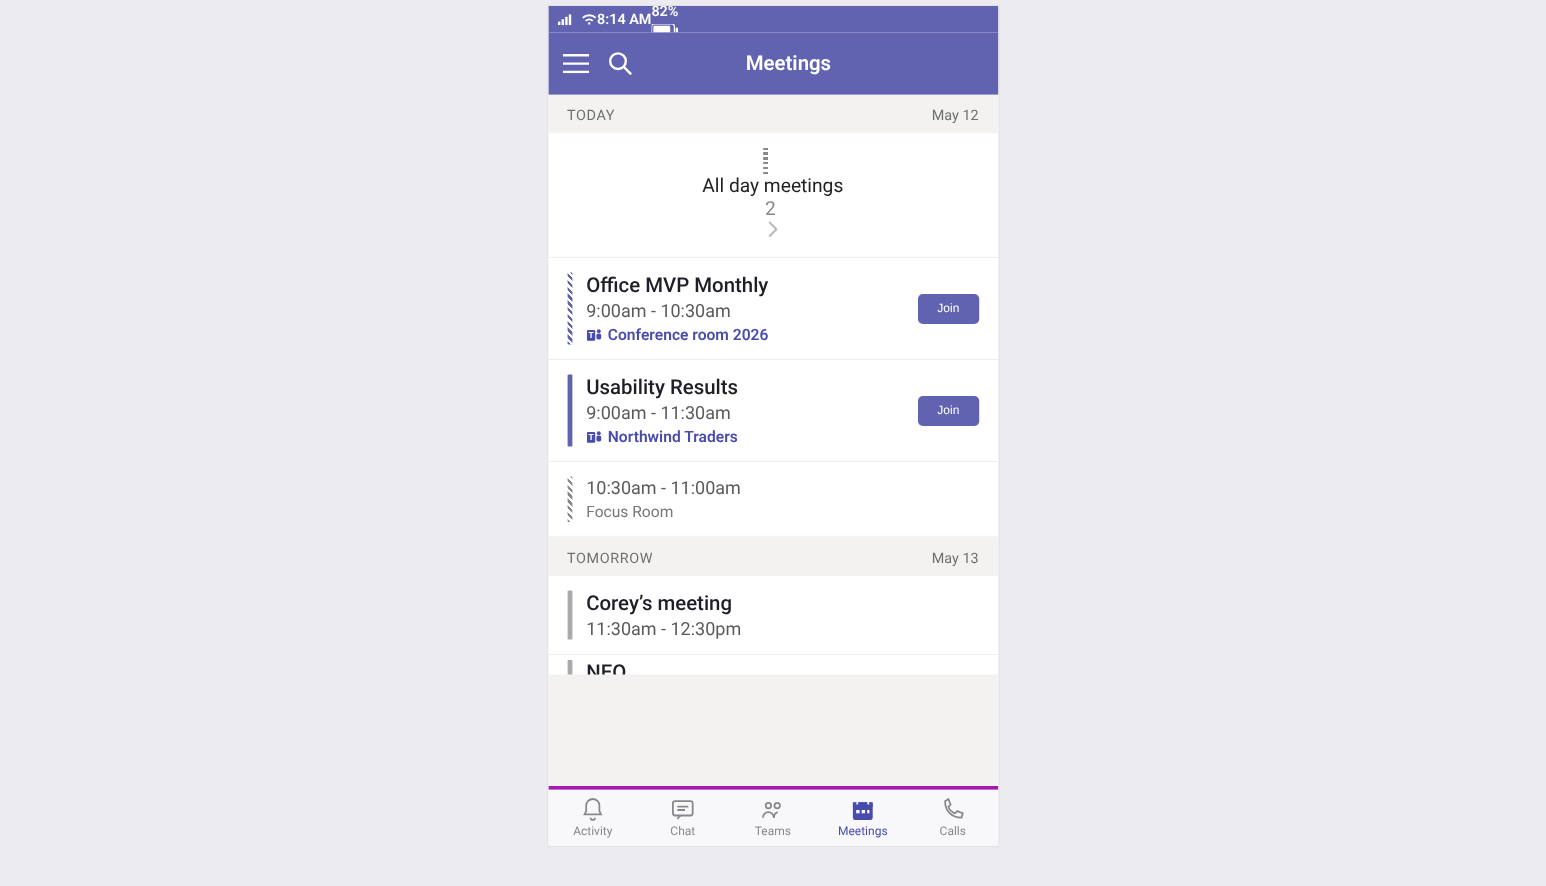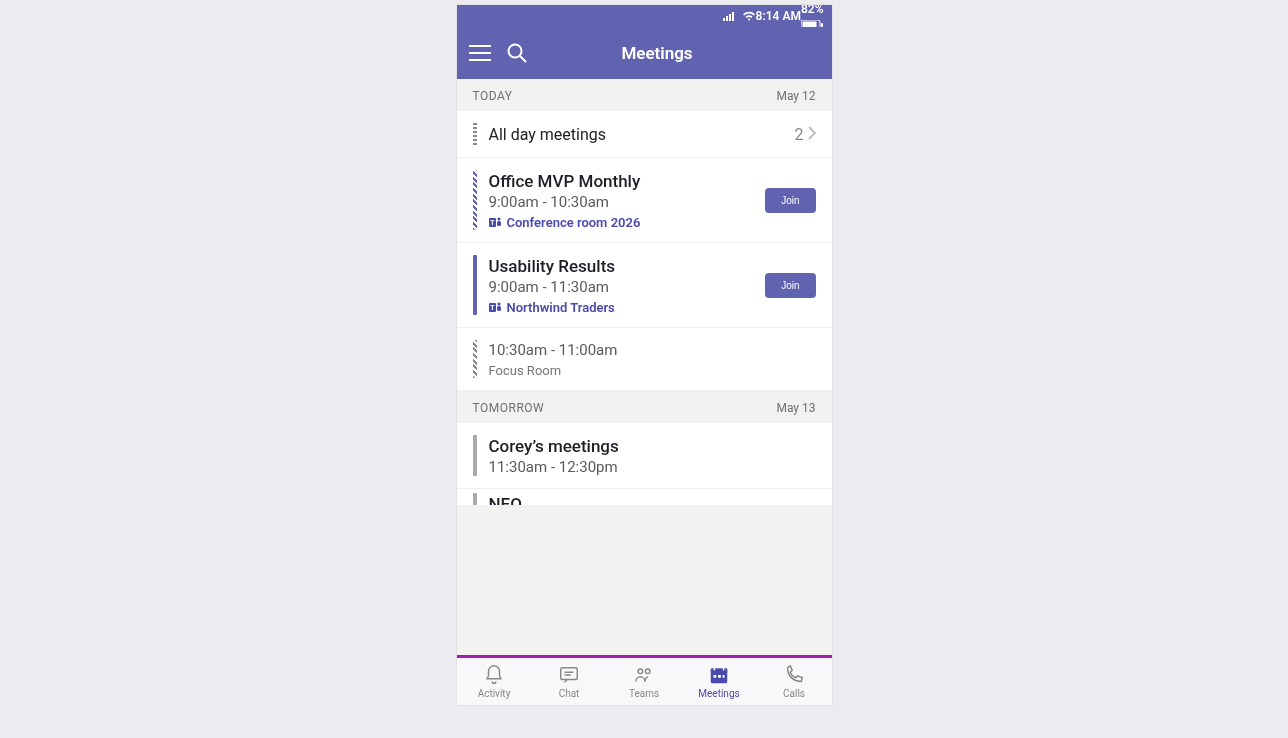--- a/index.html
+++ b/index.html
@@ -22,21 +22,21 @@
     flex-direction: column;
     overflow: hidden;
   }
   
   .status-bar {
     background: #6163b0;
     color: #fff;
     height: 22px;
     display: flex;
     align-items: center;
-    justify-content: flex-end;
+    justify-content: flex-start;
     padding: 0 8px;
     font-size: 12px;
     font-weight: 600;
   }
   .status-left { display:flex; align-items:center; gap:4px; }
   .status-right { display:flex; align-items:center; gap:4px;flex-direction:column; }
   .signal-icon, .wifi-icon, .battery-icon { fill:#fff; }
   
   .app-header {
     background: #6163b0;
@@ -74,20 +74,21 @@
   }
   .section-header .label { letter-spacing: 0.5px; }
   
   .allday-row {
     background: #fff;
     display: flex;
     align-items: center;
     padding: 12px 16px;
     border-bottom: 1px solid #eee;
     cursor:pointer;
+    flex-direction:column;
   }
   .allday-bar {
     width: 4px;
     height: 22px;
     margin-right: 12px;
     background: repeating-linear-gradient(0deg, #888 0 2px, transparent 2px 4px);
   }
   .allday-row .text { flex:1; font-size:16px; color:#222; }
   .allday-row .count { color:#888; font-size:16px; margin-right:4px; }
   .chevron { color:#bbb; }
@@ -273,21 +274,21 @@
 
     <div class="section-header">
       <span class="label">TOMORROW</span>
       <span>May 13</span>
     </div>
 
 
     <div class="meeting">
       <div class="accent grey-line"></div>
       <div class="meeting-body">
-        <div class="meeting-title">Corey’s meetings</div>
+        <div class="meeting-title">Corey’s meeting</div>
         <div class="meeting-time">11:30am - 12:30pm</div>
       </div>
     </div>
 
     <div class="meeting partial" style="height:16px; overflow:hidden; align-items:flex-start; padding-top:4px;">
       <div class="accent grey-line" style="height:14px;"></div>
       <div class="meeting-body">
         <div class="meeting-title">NEO</div>
       </div>
     </div>

